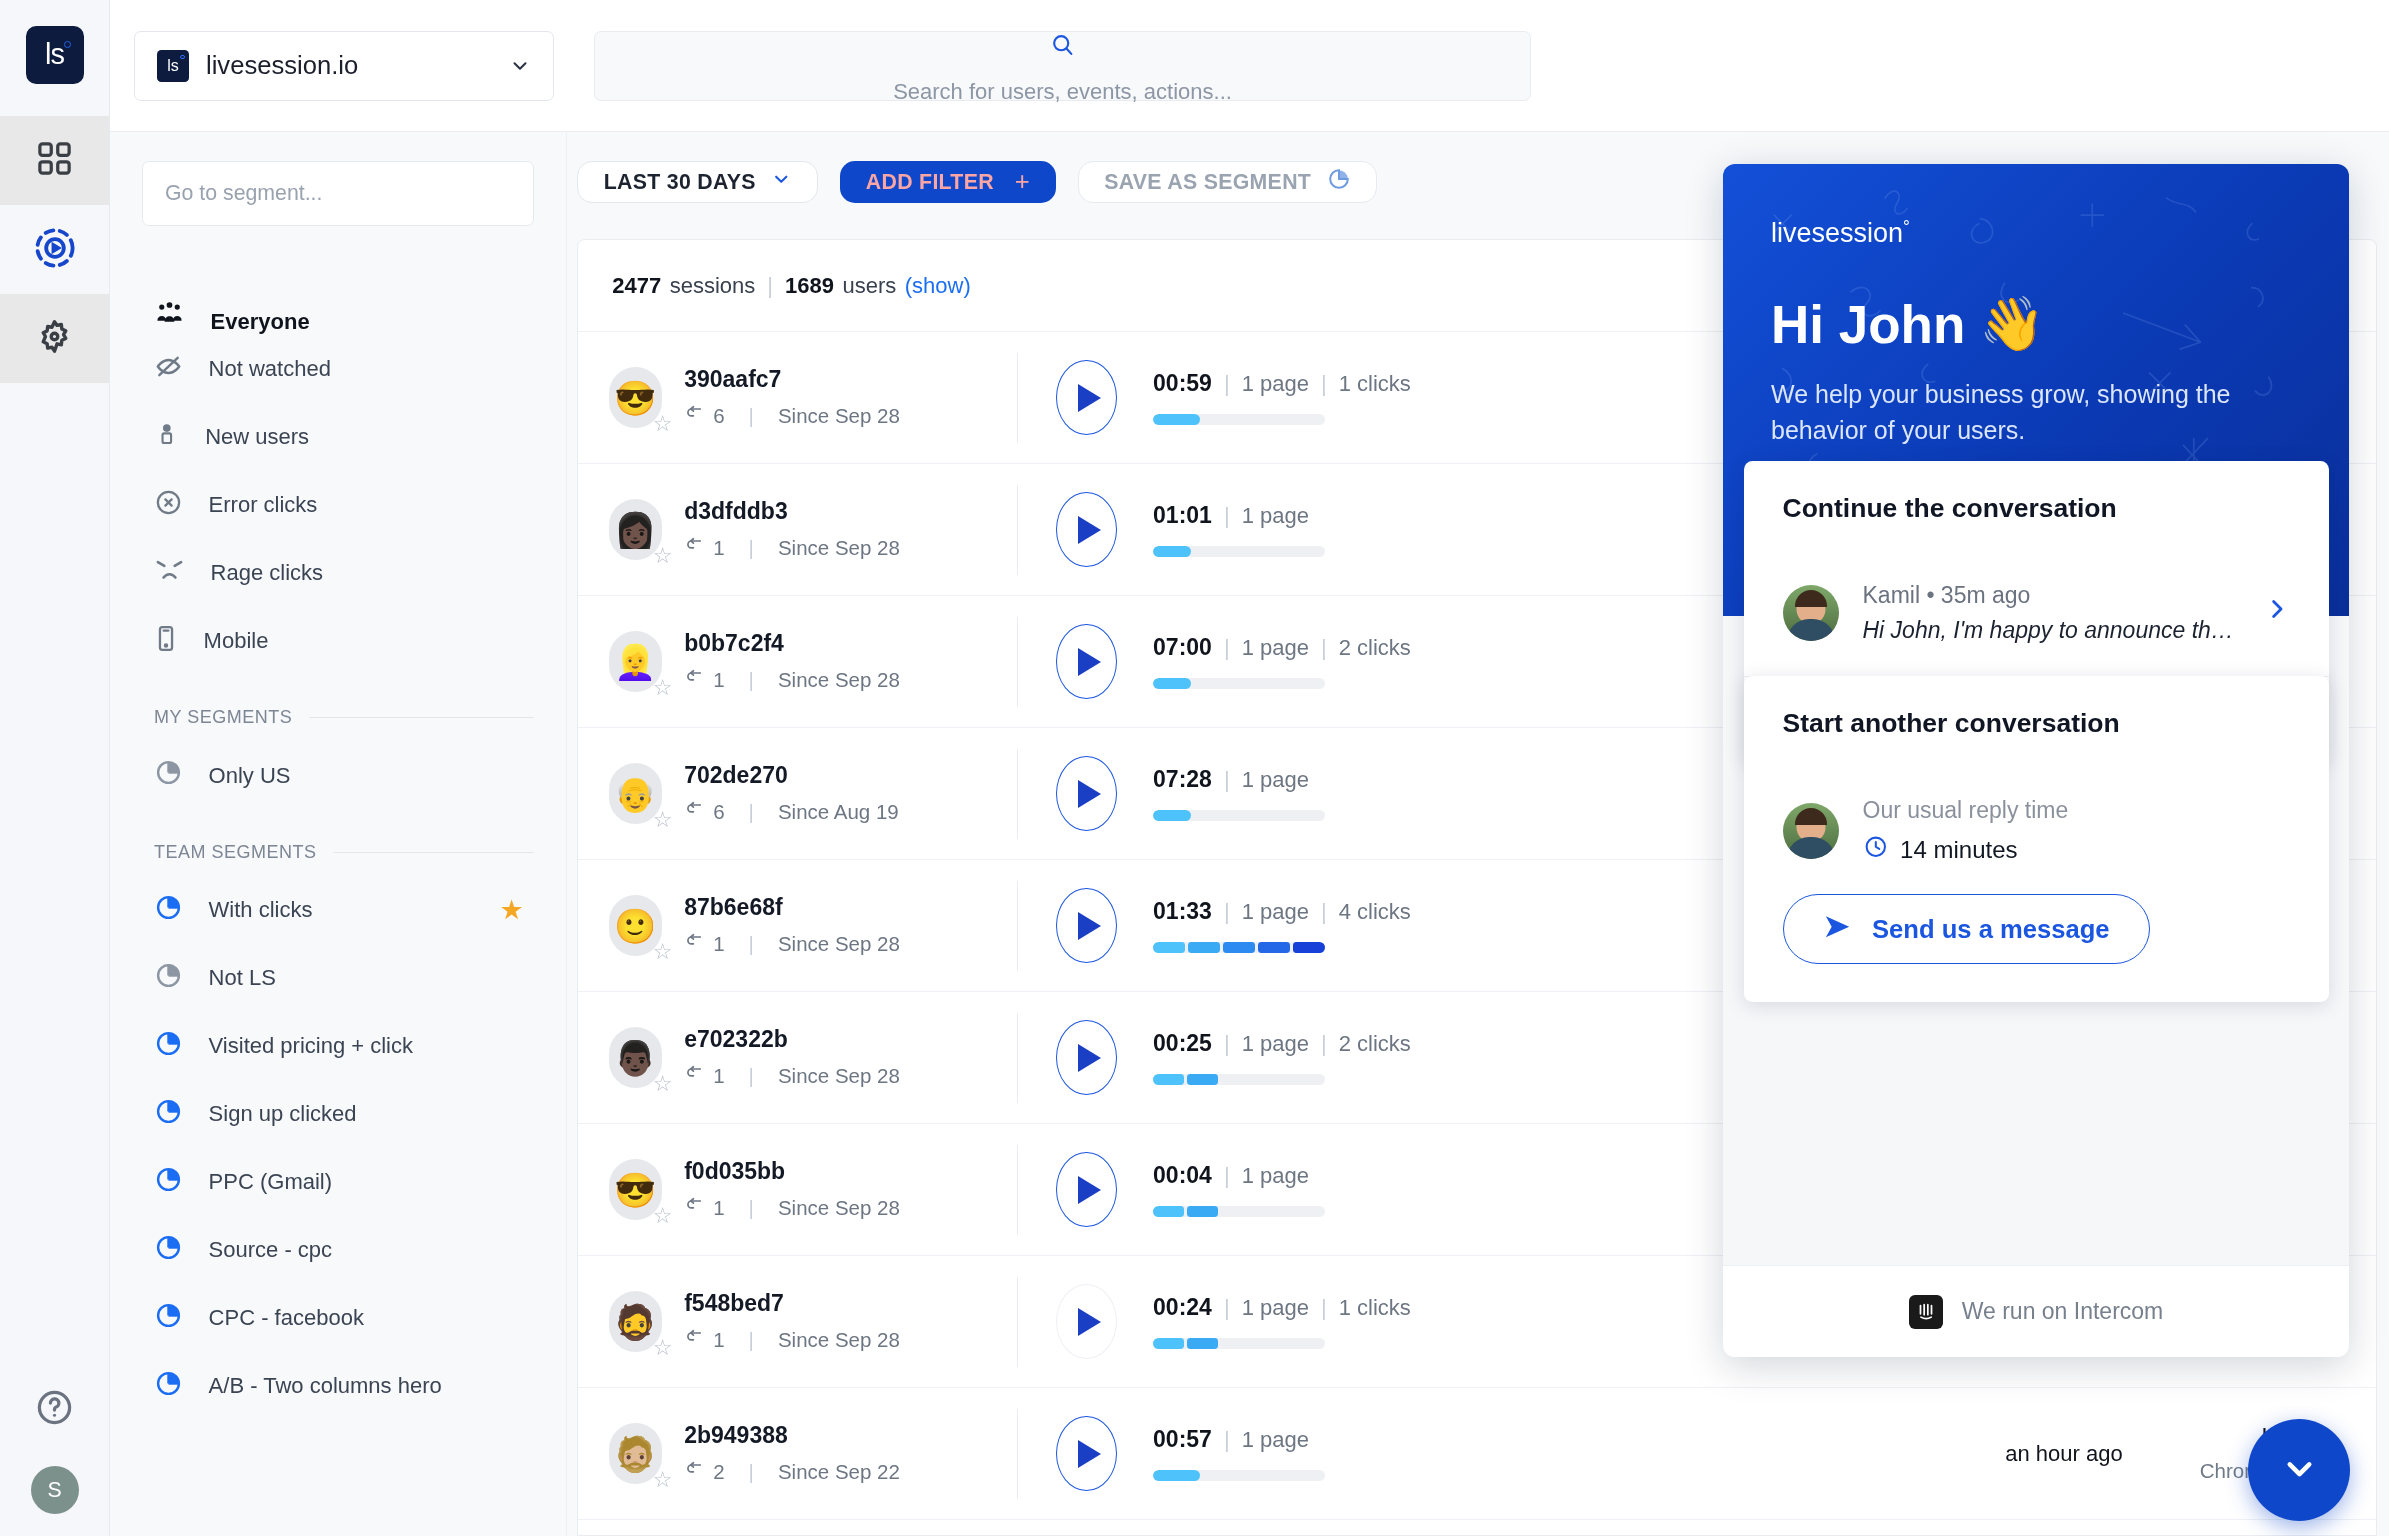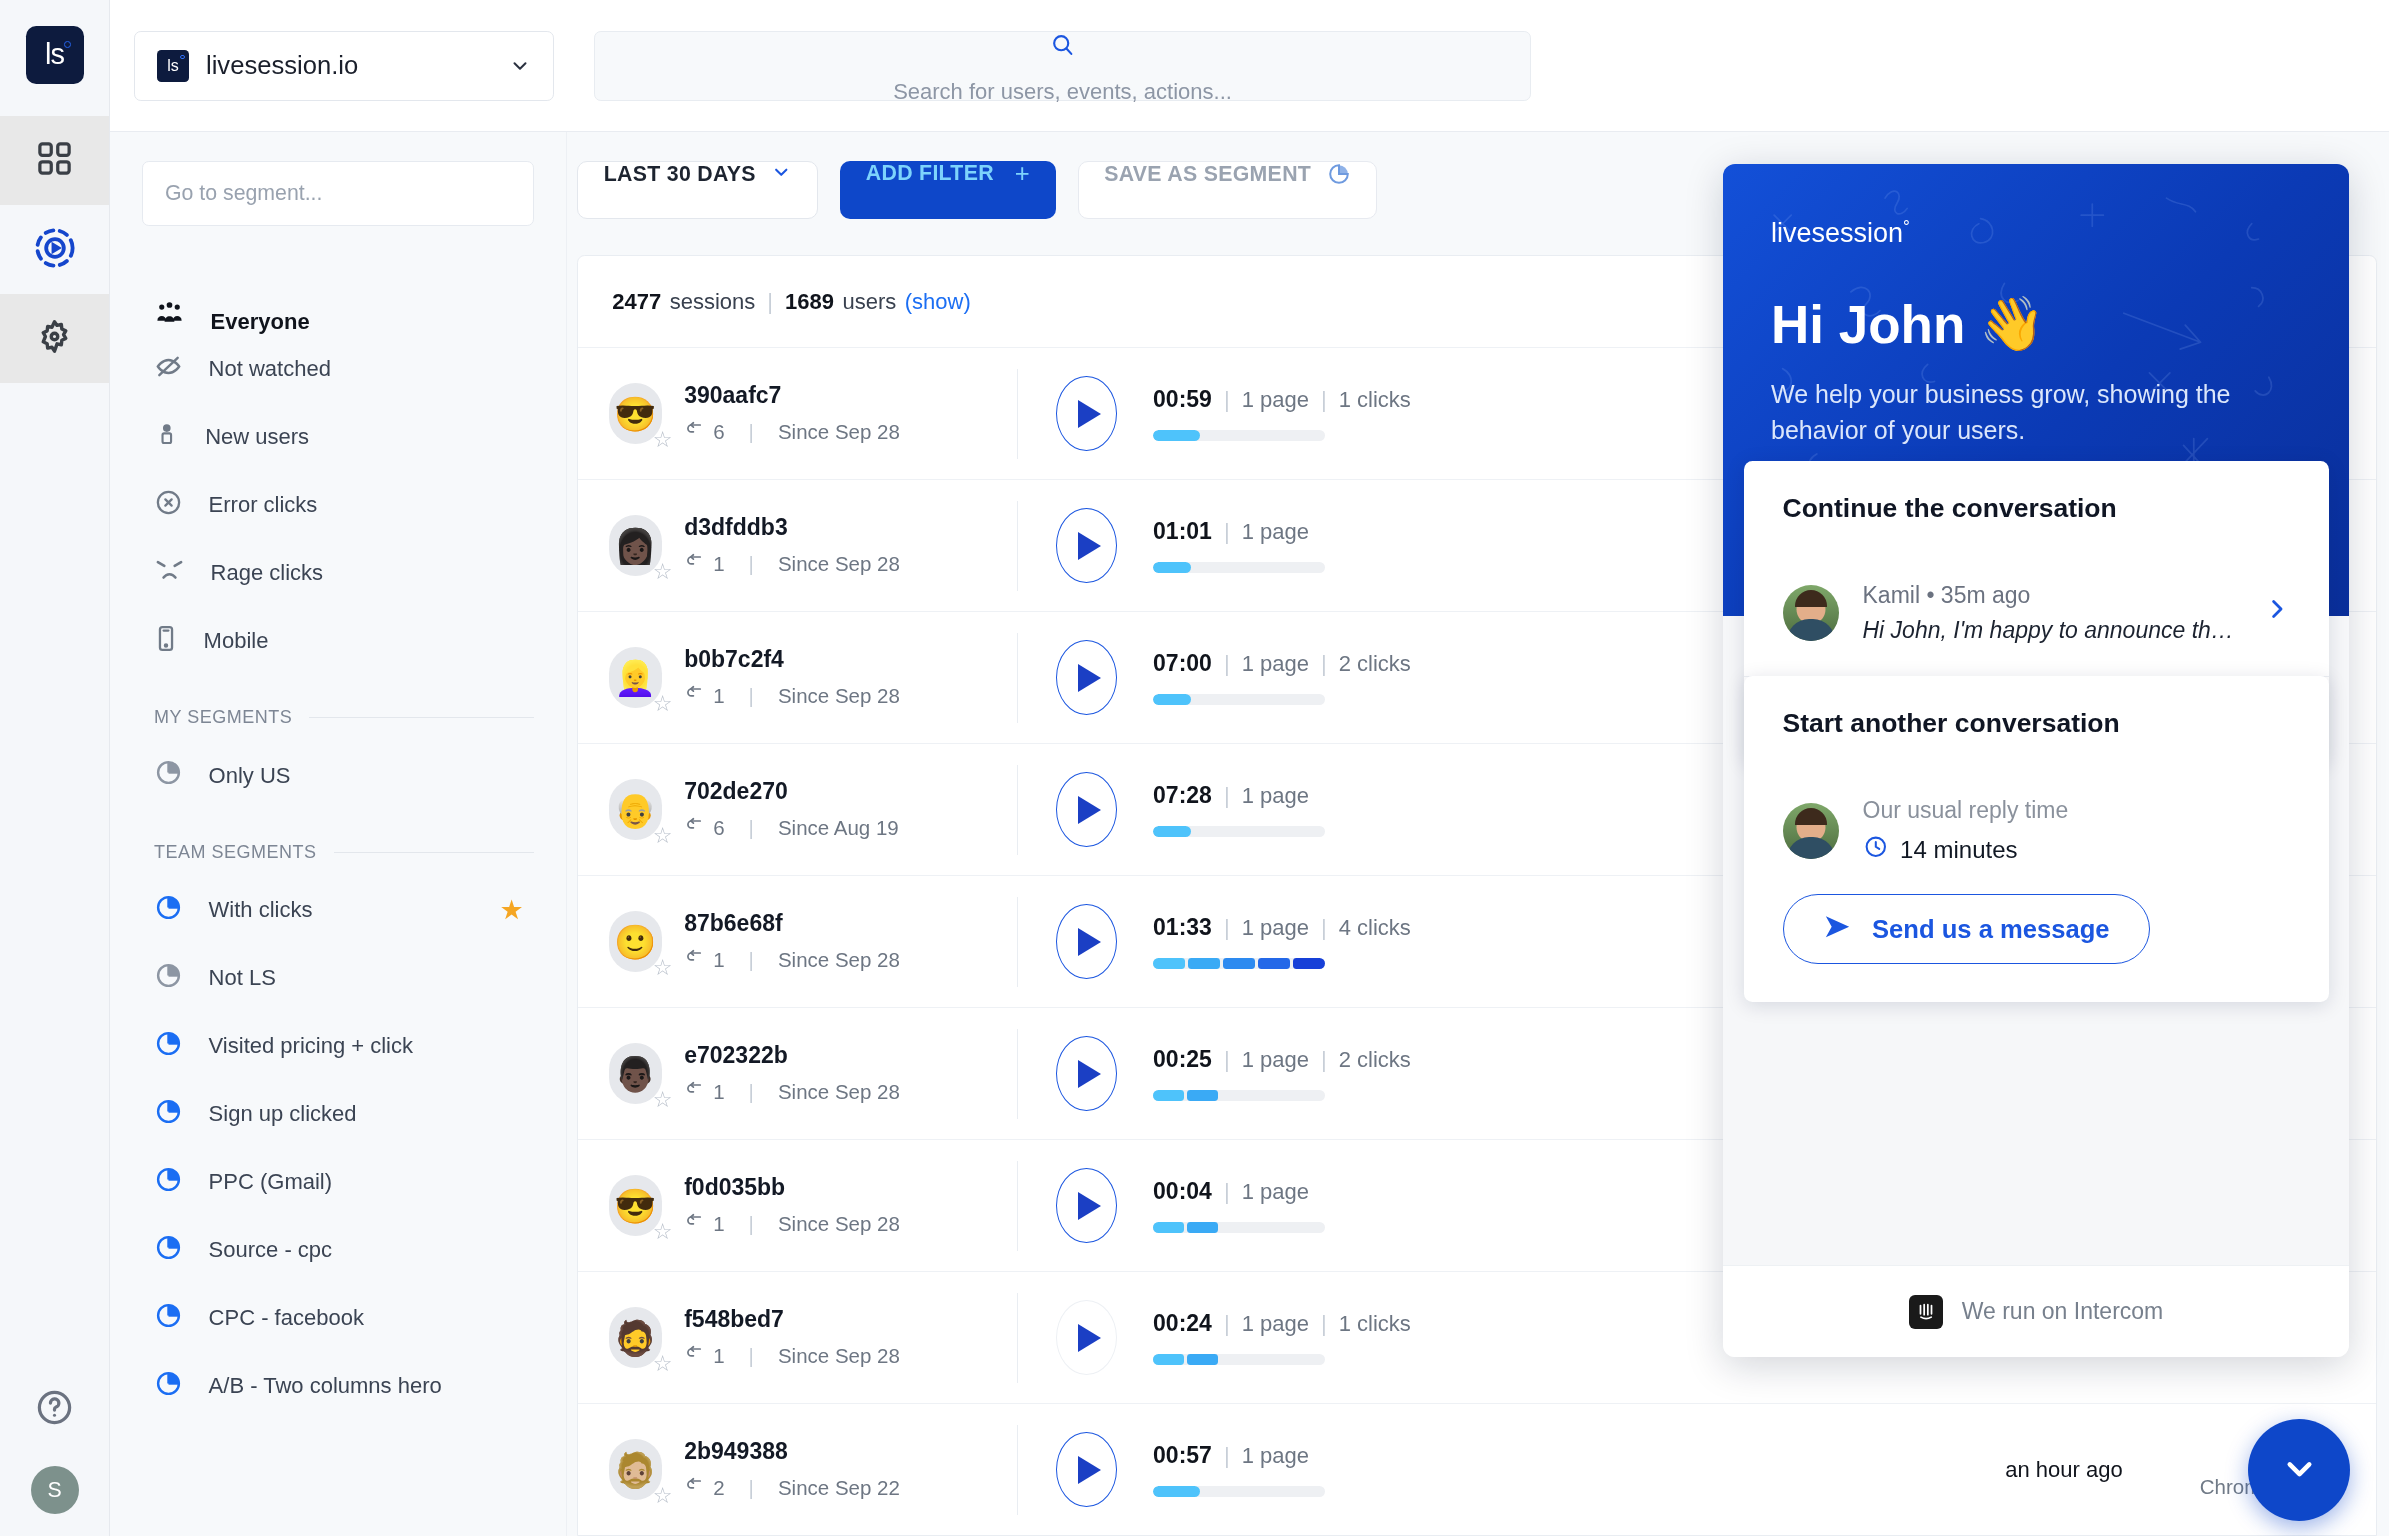--- a/index.html
+++ b/index.html
@@ -89,25 +89,25 @@
   .seghead {
     display: flex; align-items: center; gap: 17px; margin: 32px 0 13.7px 12px;
     font-size: 18px; letter-spacing: 0.5px; color: #7d8694;
   }
   .seghead .rule { flex: 1; height: 0.9px; background: #e3e7ec; }
 
   
   .main { flex: 1; min-width: 0; padding: 29px 0 0 0; display: flex; flex-direction: column; }
   .toolbar { display: flex; align-items: center; gap: 22px; padding-left: 10.2px; }
   .btn {
-    height: 58px; border-radius: 10px; display: flex; align-items: flex-start; gap: 15.4px;
+    height: 42px; border-radius: 15px; display: flex; align-items: center; gap: 15.4px;
     padding: 0 25.6px; font-size: 21.3px; font-weight: 700; letter-spacing: 0.3px; cursor: pointer;
   }
   .btn-date { background: #fff; border: 0.9px solid #e3e7ed; color: #1d2430; }
-  .btn-primary { background: #0e47c9; color: #7dd3fc; gap: 21px; }
+  .btn-primary { background: #0e47c9; color: #fca5a5; gap: 21px; }
   .btn-ghost { background: #fff; border: 0.9px solid #e7eaf0; color: #9aa3b0; }
   .plus { font-size: 25.6px; font-weight: 400; line-height: 1; }
 
   .panel {
     margin: 36px 12px 0 10.2px; background: #fff; border: 0.9px solid #e9edf2;
     border-radius: 7.7px 7.7px 0 0; flex: 1; min-height: 0; overflow: hidden;
   }
   .panel-head {
     height: 92px; display: flex; align-items: center; padding: 0 34px;
     border-bottom: 0.9px solid #eef1f5; font-size: 22px; color: #3c4椅;

